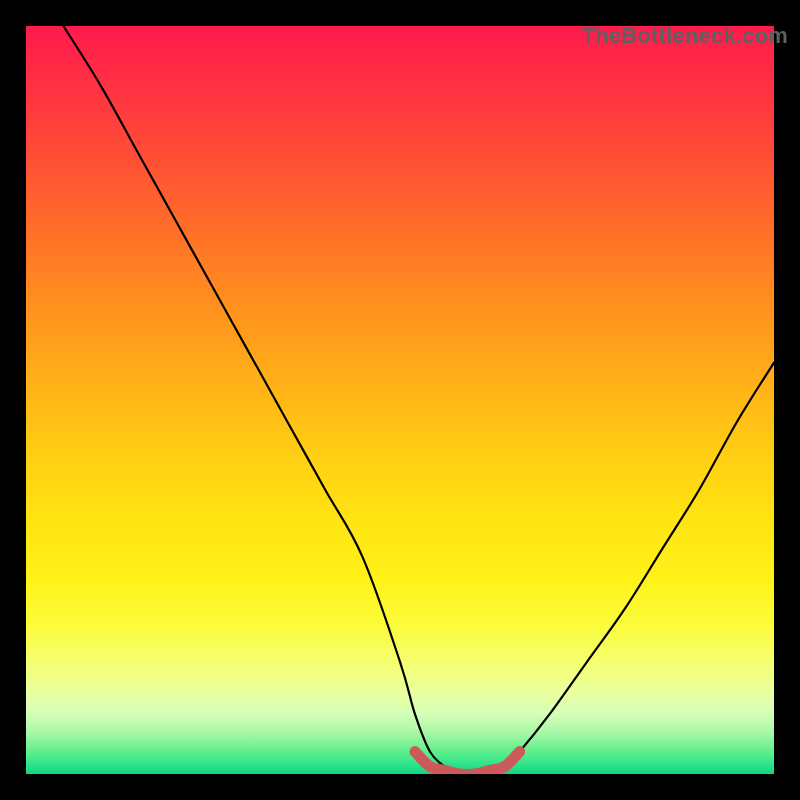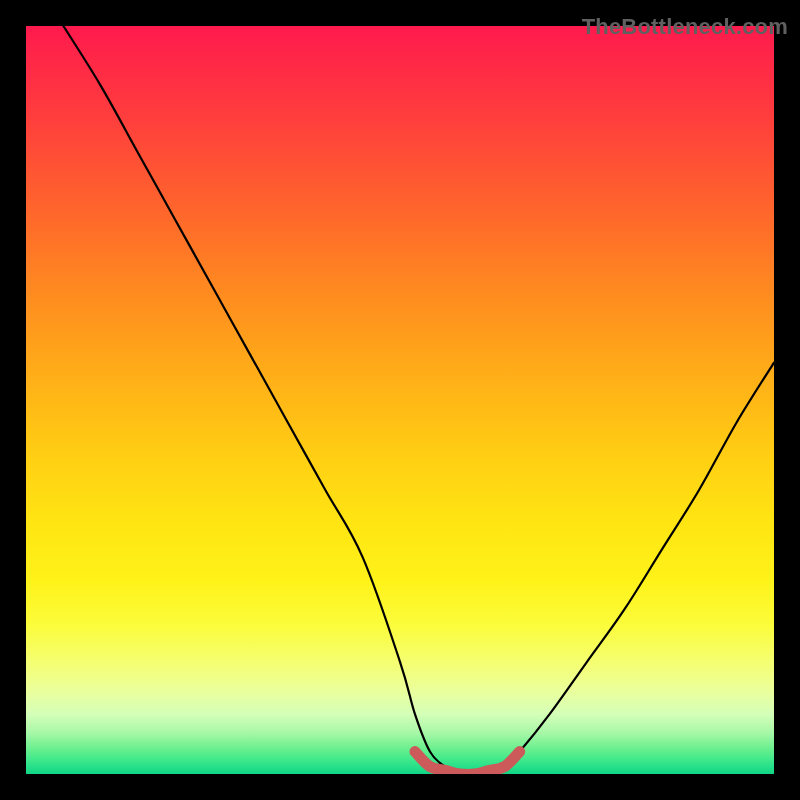--- a/index.html
+++ b/index.html
@@ -9,21 +9,21 @@
     font-family: Arial, Helvetica, sans-serif;
   }
   .chart-container {
     width: 800px;
     height: 800px;
     position: relative;
     background: #000;
   }
   .watermark {
     position: absolute;
-    top: 14px;
+    top: 23px;
     right: 12px;
     font-size: 22px;
     color: #606060;
     font-weight: bold;
     z-index: 3;
     letter-spacing: 0.2px;
   }
   .plot-area {
     position: absolute;
     left: 26px;

